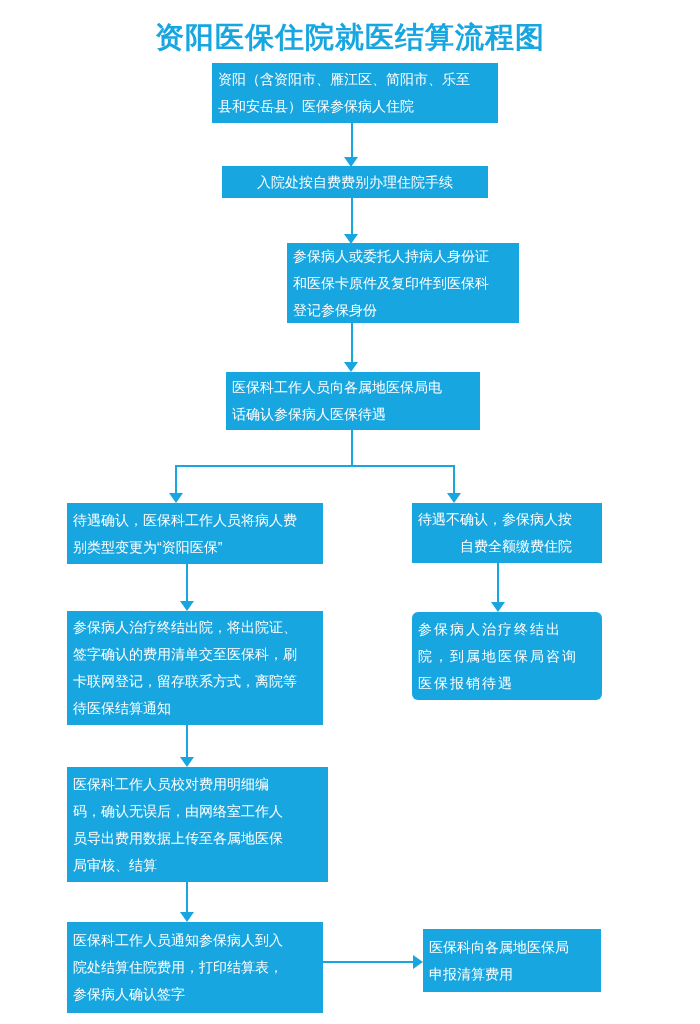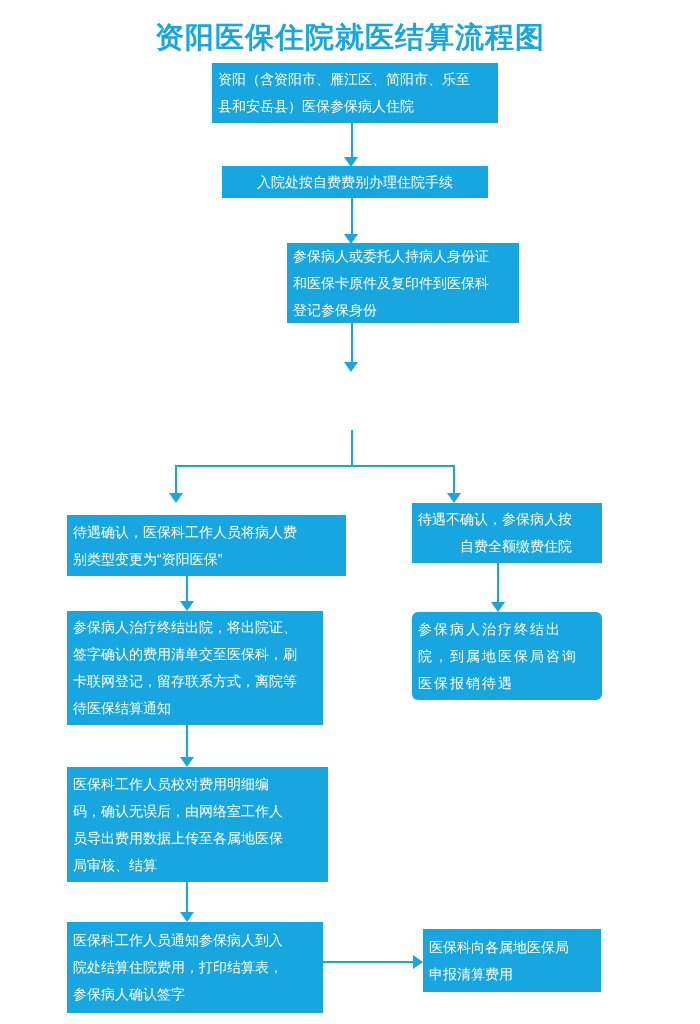--- a/index.html
+++ b/index.html
@@ -51,41 +51,43 @@
     border-top: 7px solid transparent;
     border-bottom: 7px solid transparent;
     border-left: 10px solid var(--accent, #18A6E0);
   }
 
   
   #n1  { left: 212px; top: 63px;  width: 286px; height: 60px; }
   #n2  { left: 222px; top: 166px; width: 266px; height: 32px; }
   #n3  { left: 243px; top: 243px; width: 232px; height: 80px; margin-left: 44px; }
   #n4  { left: 226px; top: 372px; width: 254px; height: 58px; }
-  #n5  { left: 67px;  top: 503px; width: 279px; height: 61px; margin-top: 12px; }
+  #n5  { left: 67px;  top: 503px; width: 256px; height: 61px; }
   #n6  { left: 412px; top: 503px; width: 190px; height: 60px; text-align: right; }
   #n7  { left: 67px;  top: 611px; width: 256px; height: 114px; }
   #n8  { left: 412px; top: 612px; width: 190px; height: 88px; border-radius: 6px; }
   #n9  { left: 67px;  top: 767px; width: 261px; height: 115px; font-family: Liberation Serif, serif; }
   #n10 { left: 67px;  top: 922px; width: 256px; height: 91px; }
   #n11 { left: 423px; top: 929px; width: 178px; height: 63px; }
 </style>
 </head>
 <body style="background: rgb(255, 255, 255);">
 
 <div class="canvas">
 
   <h1 class="page-title">资阳医保住院就医结算流程图</h1>
 
   <div class="node" id="n1">资阳（含资阳市、雁江区、简阳市、乐至
 县和安岳县）医保参保病人住院</div>
   <div class="node center" id="n2">入院处按自费费别办理住院手续</div>
   <div class="node" id="n3">参保病人或委托人持病人身份证
 和医保卡原件及复印件到医保科
 登记参保身份</div>
+  <div class="node" id="n4">医保科工作人员向各属地医保局电
+话确认参保病人医保待遇</div>
   <div class="node" id="n5">待遇确认，医保科工作人员将病人费
 别类型变更为“资阳医保”</div>
   <div class="node" id="n6">待遇不确认，参保病人按
 自费全额缴费住院</div>
   <div class="node" id="n7">参保病人治疗终结出院，将出院证、
 签字确认的费用清单交至医保科，刷
 卡联网登记，留存联系方式，离院等
 待医保结算通知</div>
   <div class="node spaced" id="n8">参保病人治疗终结出
 院，到属地医保局咨询

